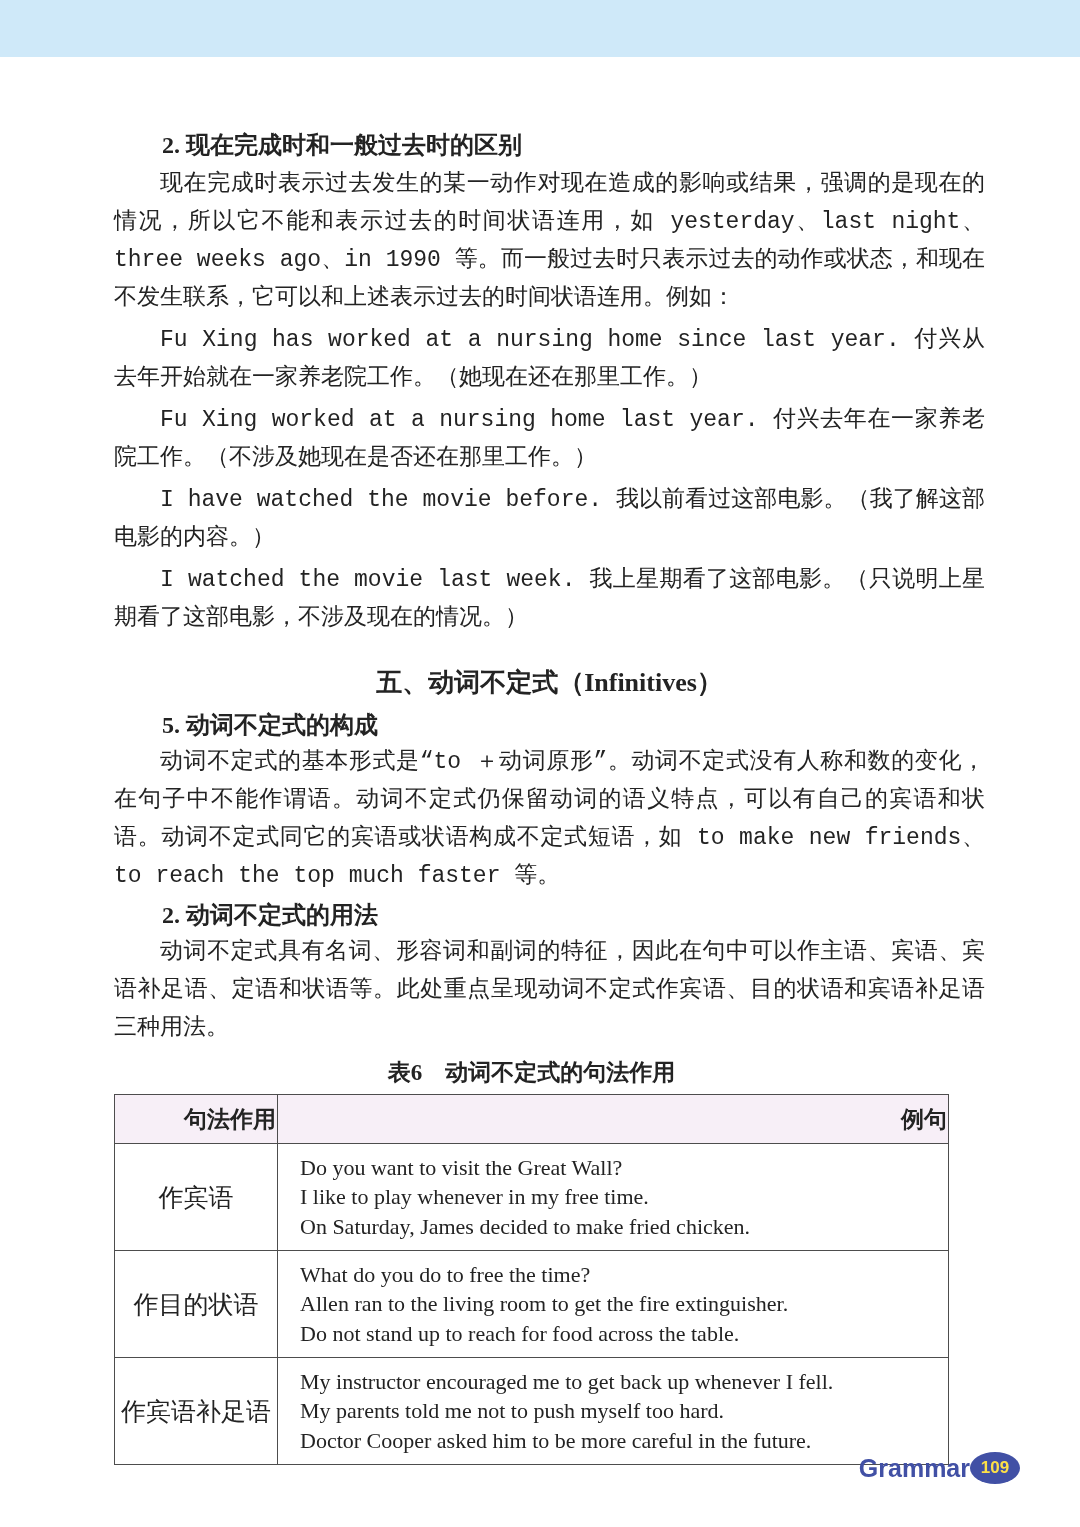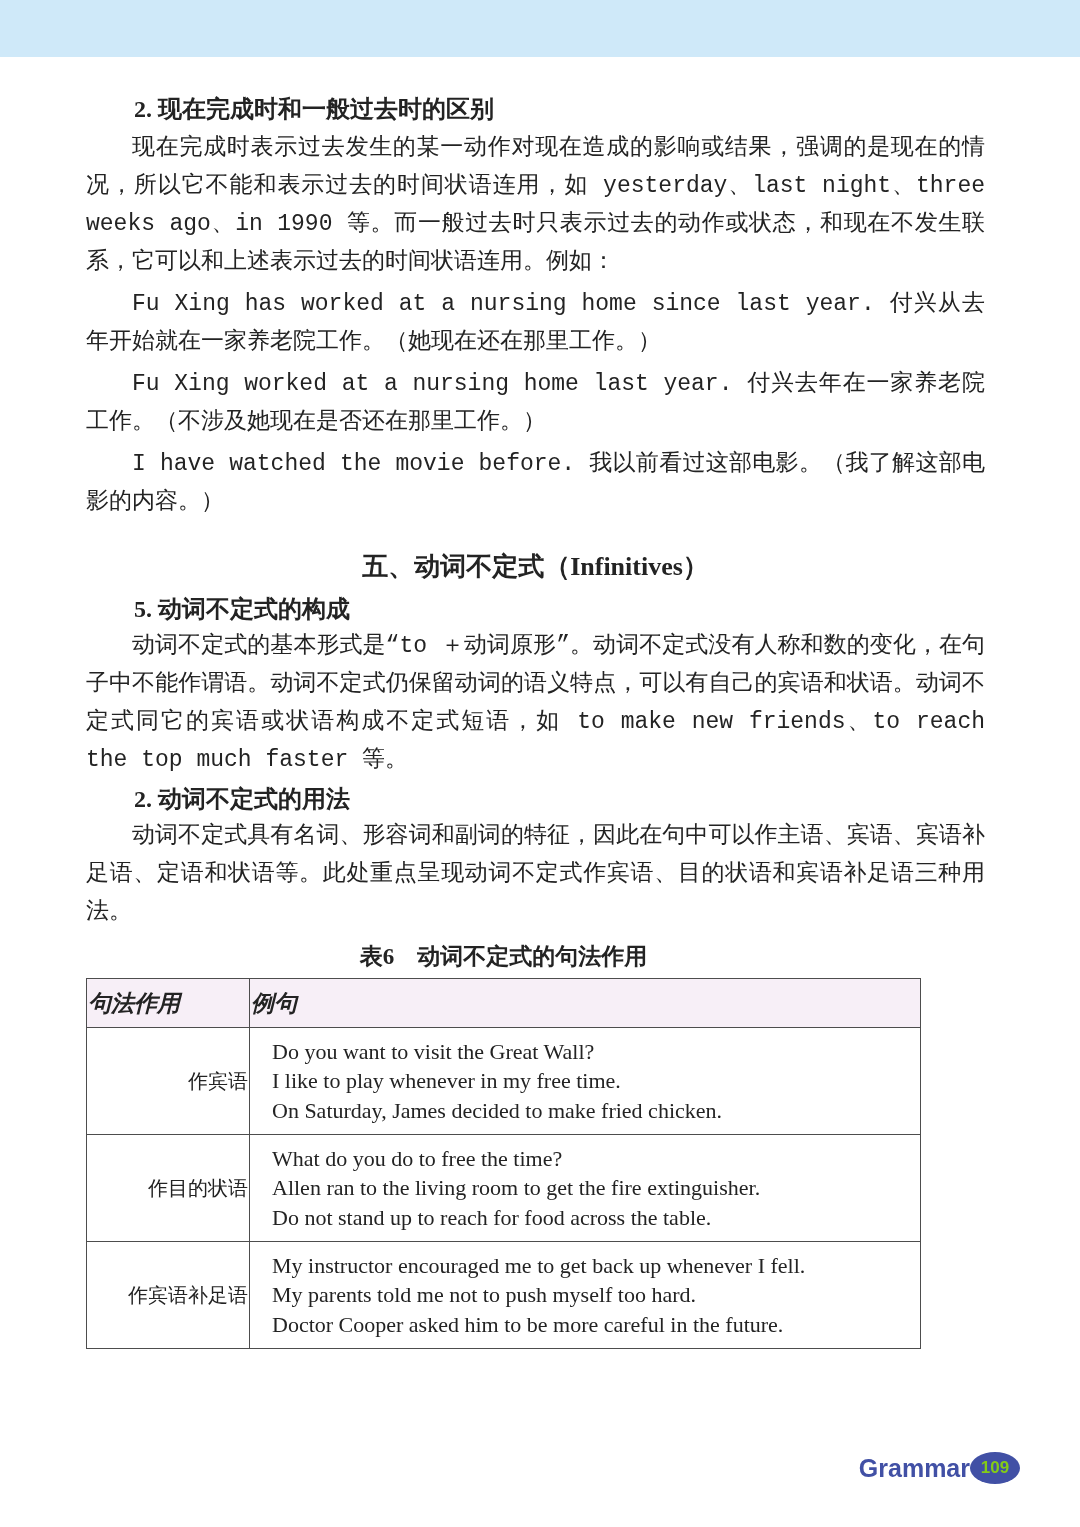--- a/index.html
+++ b/index.html
@@ -14,21 +14,22 @@
     overflow: hidden;
     font-family: "Liberation Serif", serif;
     color: #232323;
   }
   .banner {
     width: 1080px;
     height: 57px;
     background: var(--banner, #cfe9f9);
   }
   .content {
-    padding: 34px 95px 0 86px;
+    padding: 34px 95px 0 114px;
+    margin-top: 36px;
   }
   .h-sub {
     font-size: 24px;
     line-height: 36px;
     font-weight: bold;
     margin: 0;
     text-indent: 2em;
   }
   .h-main {
     font-size: 26px;
@@ -65,28 +66,27 @@
   }
   table.syntax-table th,
   table.syntax-table td {
     border: 1.6px solid #4d4d4d;
   }
   table.syntax-table th {
     background: var(--headerbg, #f7eff7);
     font-size: 23px;
     font-weight: bold;
     height: 46px;
-    text-align: left;
-    font-style: italic;
+    text-align: right;
   }
   th.col-role { width: 160px; }
   td.role-cell {
-    text-align: right;
+    text-align: center;
     vertical-align: middle;
-    font-size: 20px;
+    font-size: 25px;
     height: 104px;
   }
   td.ex-cell {
     padding: 8px 10px 8px 22px;
     vertical-align: middle;
   }
   td.ex-cell .ex-line {
     font-size: 22px;
     line-height: 29.5px;
   }
@@ -105,40 +105,41 @@
     font-weight: bold;
   }
   .page-badge {
     display: inline-flex;
     align-items: center;
     justify-content: center;
     width: 50px;
     height: 32px;
     border-radius: 50%;
     background: var(--accent, #4150a5);
-    color: #84cc16;
+    color: #fde047;
     font-size: 17px;
     font-weight: bold;
   }
 </style>
 </head>
 <body>
 
 <div class="page">
 
   <div class="banner"></div>
 
   <div class="content">
 
     <h3 class="h-sub sec2-heading">2. 现在完成时和一般过去时的区别</h3>
     <p class="body">现在完成时表示过去发生的某一动作对现在造成的影响或结果，强调的是现在的情况，所以它不能和表示过去的时间状语连用，如 yesterday、last night、three weeks ago、in 1990 等。而一般过去时只表示过去的动作或状态，和现在不发生联系，它可以和上述表示过去的时间状语连用。例如：</p>
 
     <p class="body example">Fu Xing has worked at a nursing home since last year. 付兴从去年开始就在一家养老院工作。（她现在还在那里工作。）</p>
     <p class="body example">Fu Xing worked at a nursing home last year. 付兴去年在一家养老院工作。（不涉及她现在是否还在那里工作。）</p>
     <p class="body example">I have watched the movie before. 我以前看过这部电影。（我了解这部电影的内容。）</p>
+    <p class="body example">I watched the movie last week. 我上星期看了这部电影。（只说明上星期看了这部电影，不涉及现在的情况。）</p>
 
     <h2 class="h-main">五、动词不定式（Infinitives）</h2>
 
     <h3 class="h-sub">5. 动词不定式的构成</h3>
     <p class="body">动词不定式的基本形式是“to ＋动词原形”。动词不定式没有人称和数的变化，在句子中不能作谓语。动词不定式仍保留动词的语义特点，可以有自己的宾语和状语。动词不定式同它的宾语或状语构成不定式短语，如 to make new friends、to reach the top much faster 等。</p>
 
     <h3 class="h-sub sub-heading-2">2. 动词不定式的用法</h3>
     <p class="body">动词不定式具有名词、形容词和副词的特征，因此在句中可以作主语、宾语、宾语补足语、定语和状语等。此处重点呈现动词不定式作宾语、目的状语和宾语补足语三种用法。</p>
 
     <div class="caption">表6　动词不定式的句法作用</div>

